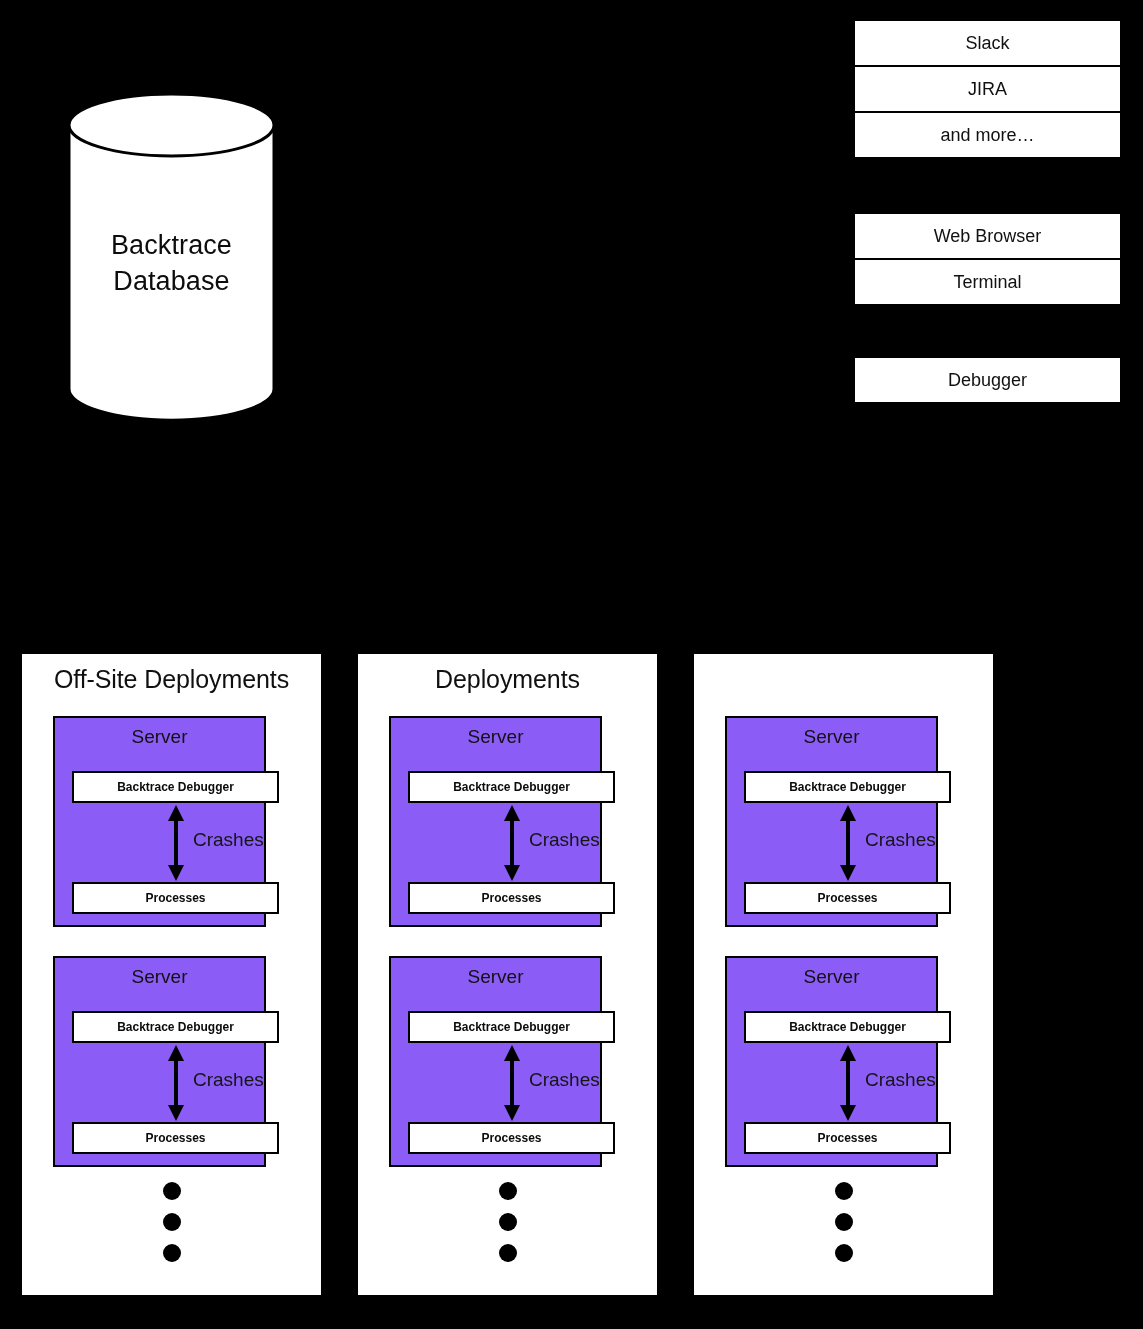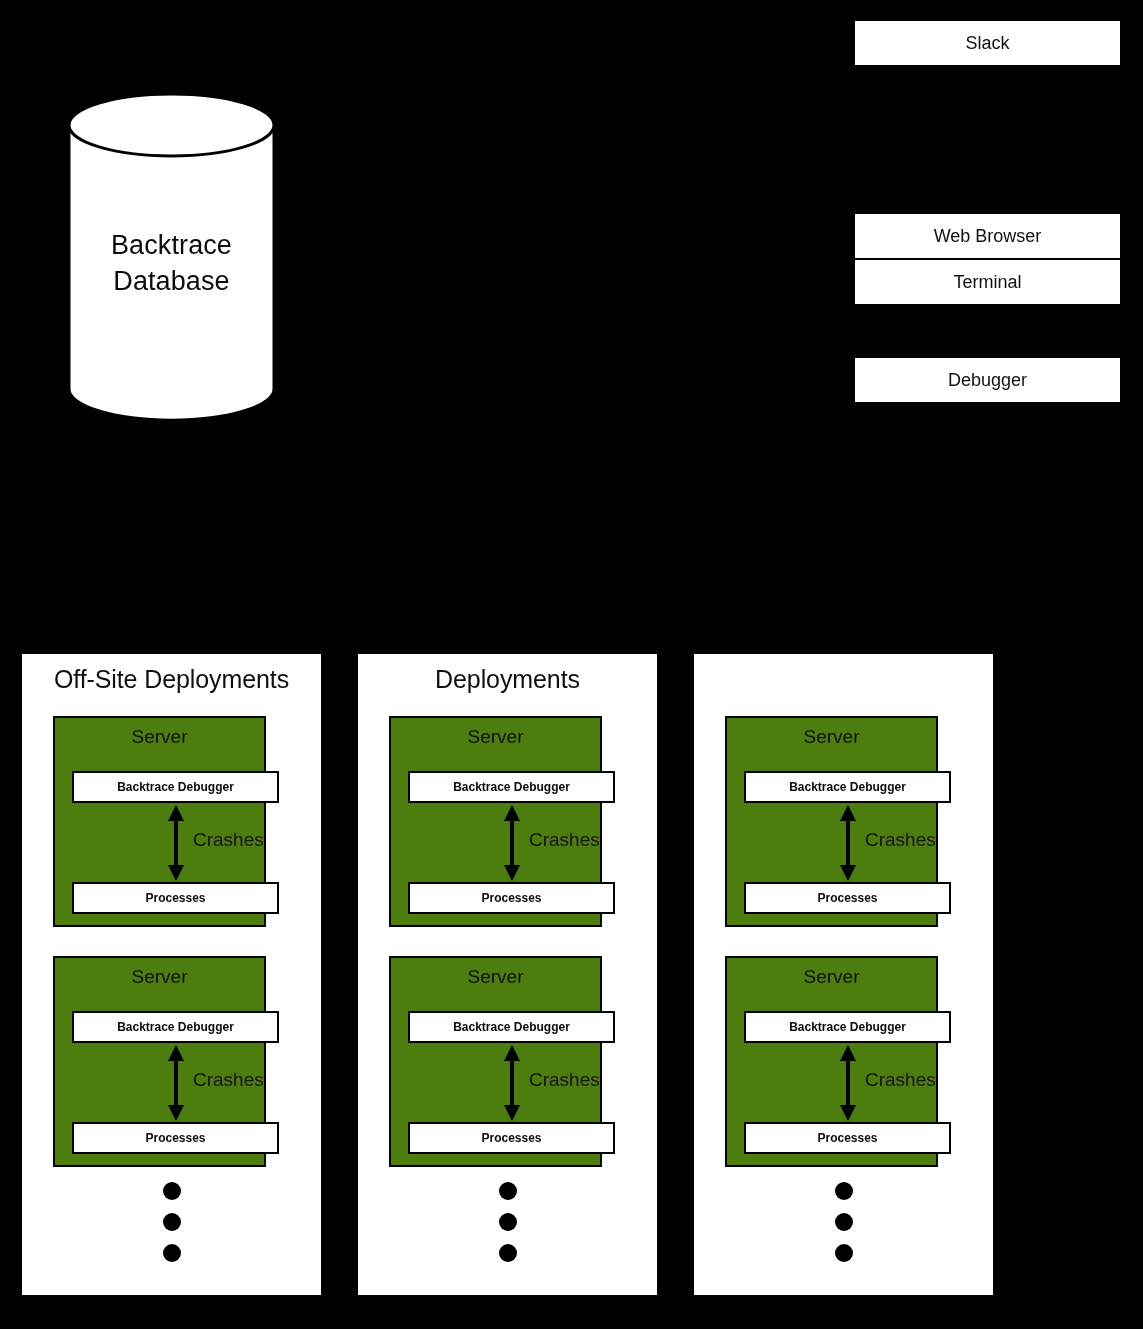--- a/index.html
+++ b/index.html
@@ -87,21 +87,21 @@
     font-weight: 400;
     letter-spacing: -.1px;
   }
 
   
   .server {
     position: absolute;
     left: 31px;
     width: 213px;
     height: 211px;
-    background: #4d7c0f;
+    background: #8b5cf6;
     border: 2px solid #000000;
   }
   .server-top    { top: 62px; }
   .server-bottom { top: 302px; }
 
   .server-title {
     position: absolute;
     top: 8px;
     left: 0;
     width: 100%;
@@ -178,20 +178,22 @@
       </svg>
     </span>
     <div class="cyl-label">
       <div>Backtrace</div>
       <div>Database</div>
     </div>
   </div>
 
   <div class="stack stack-a">
     <div class="tile">Slack</div>
+    <div class="tile">JIRA</div>
+    <div class="tile">and more…</div>
   </div>
 
   <div class="stack stack-c">
     <div class="tile">Debugger</div>
   </div>
 
   <div class="stack stack-b">
     <div class="tile">Web Browser</div>
     <div class="tile">Terminal</div>
   </div>

